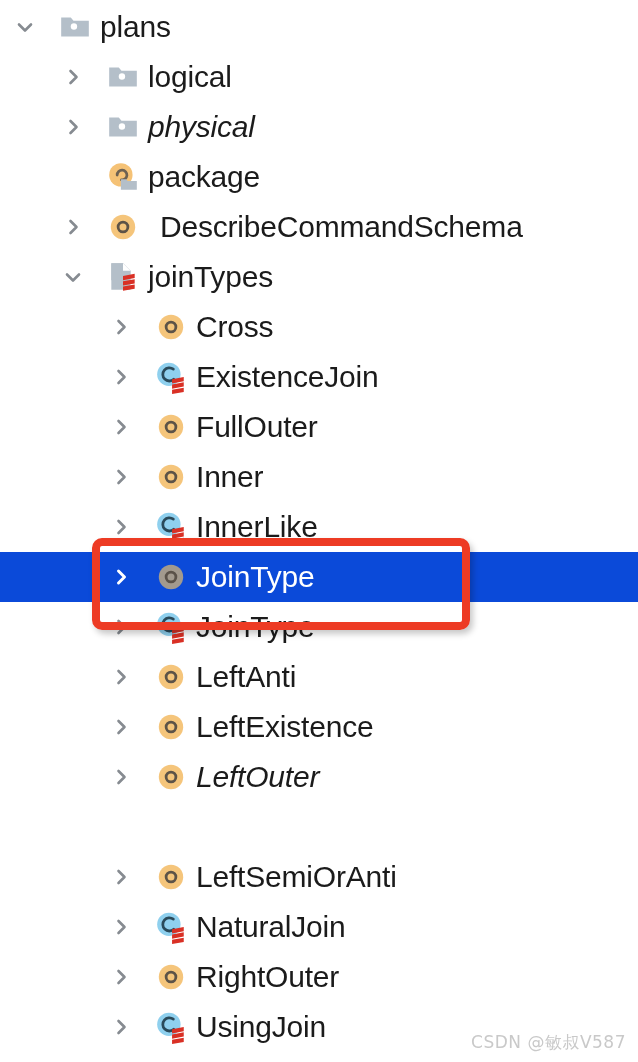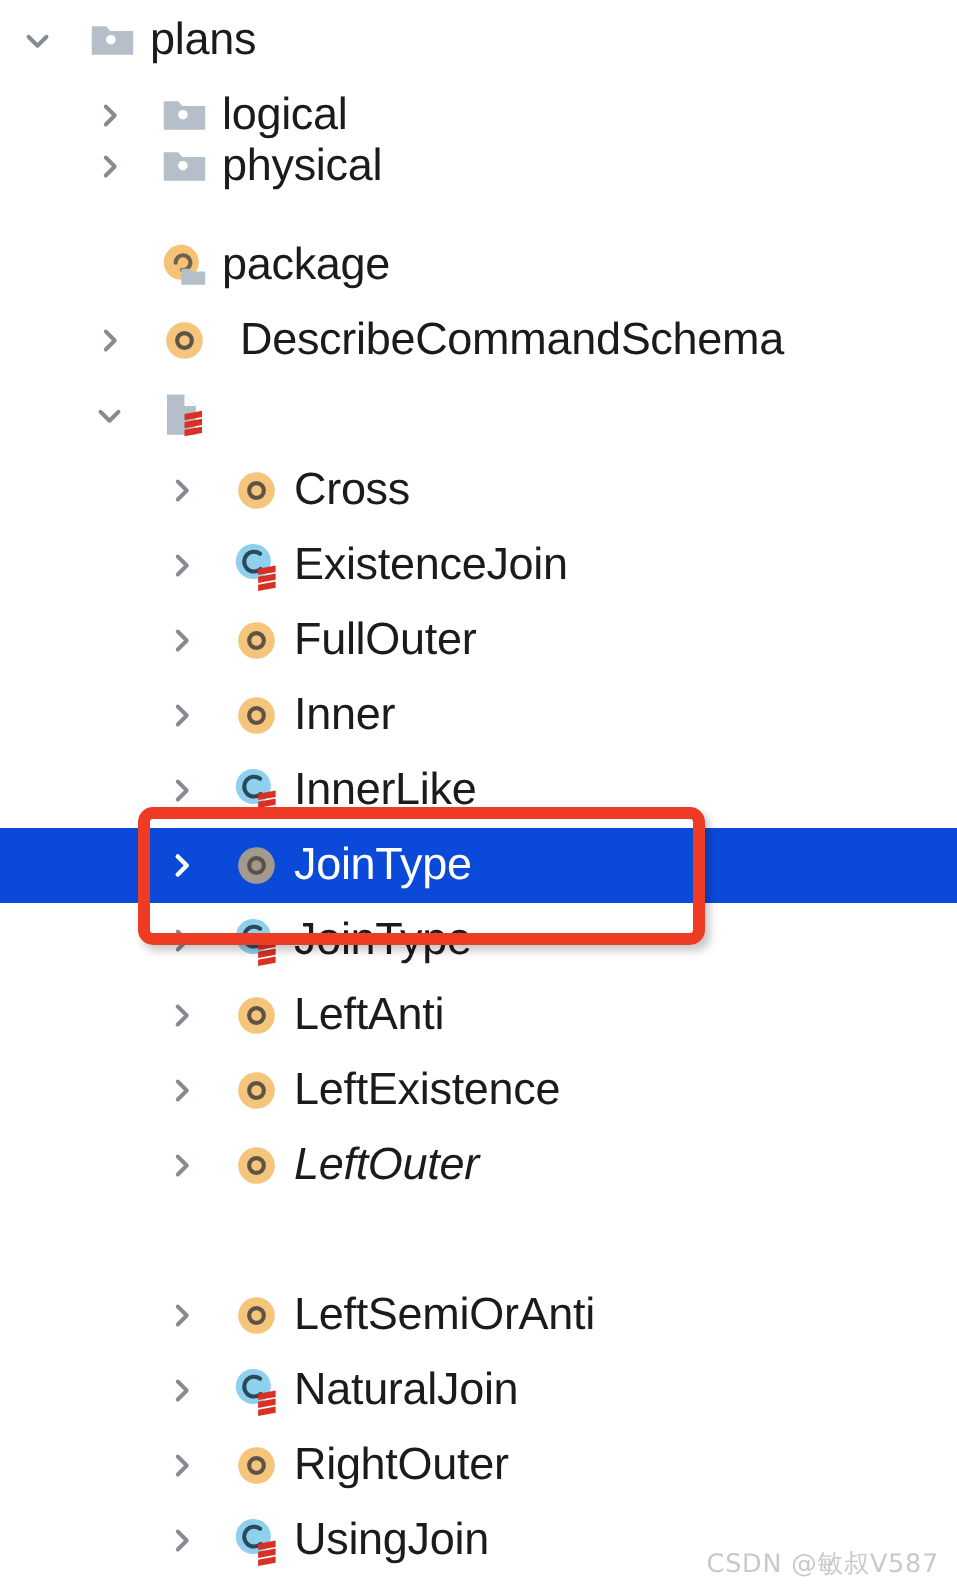--- a/index.html
+++ b/index.html
@@ -120,21 +120,21 @@
         </svg>
       </div>
       <div class="icon" style="left: 106px;">
         <svg viewBox="0 0 32 32" width="34" height="34">
           <path d="M3 7 h9 l2.6 3 H29 v15 H3 Z" fill="#b4bfc9"></path>
           <circle cx="15" cy="15.5" r="3.0" fill="#ffffff"></circle>
         </svg>
       </div>
       <div class="label" style="left: 148px;">logical</div>
     </div>
-    <div class="row" style="top: 86px;">
+    <div class="row" style="top: 102px; font-style: italic;">
       <div class="chevron" style="left: 60px;">
         <svg viewBox="0 0 24 24" width="24" height="24">
           <path class="chev-stroke" d="M9.5 6 L15.5 12 L9.5 18"></path>
         </svg>
       </div>
       <div class="icon" style="left: 106px;">
         <svg viewBox="0 0 32 32" width="34" height="34">
           <path d="M3 7 h9 l2.6 3 H29 v15 H3 Z" fill="#b4bfc9"></path>
           <circle cx="15" cy="15.5" r="3.0" fill="#ffffff"></circle>
         </svg>
@@ -175,20 +175,21 @@
         <svg viewBox="0 0 32 32" width="34" height="34">
           <path d="M5 3 h11 l7 7 v9 h-18 Z" fill="#b4bfc9"></path>
           <path d="M16 3 v7 h7 Z" fill="#ffffff"></path>
           <path d="M5 3 h11 l7 7 v18 h-18 Z" fill="#b4bfc9"></path>
           <path d="M16 3 l7 7 h-7 Z" fill="#ffffff"></path>
           <path d="M16 15 L27 13 L27 17 L16 19 Z" fill="#d93025"></path>
           <path d="M16 20 L27 18 L27 22 L16 24 Z" fill="#d93025"></path>
           <path d="M16 25 L27 23 L27 27 L16 29 Z" fill="#d93025"></path>
         </svg>
       </div>
+      <div class="label" style="left: 148px;">joinTypes</div>
     </div>
     <div class="row" style="top: 302px;">
       <div class="chevron" style="left: 108px;">
         <svg viewBox="0 0 24 24" width="24" height="24">
           <path class="chev-stroke" d="M9.5 6 L15.5 12 L9.5 18"></path>
         </svg>
       </div>
       <div class="icon" style="left: 154px;">
         <svg viewBox="0 0 32 32" width="34" height="34">
           <circle cx="16" cy="16" r="11.5" fill="#f5c57b"></circle>

